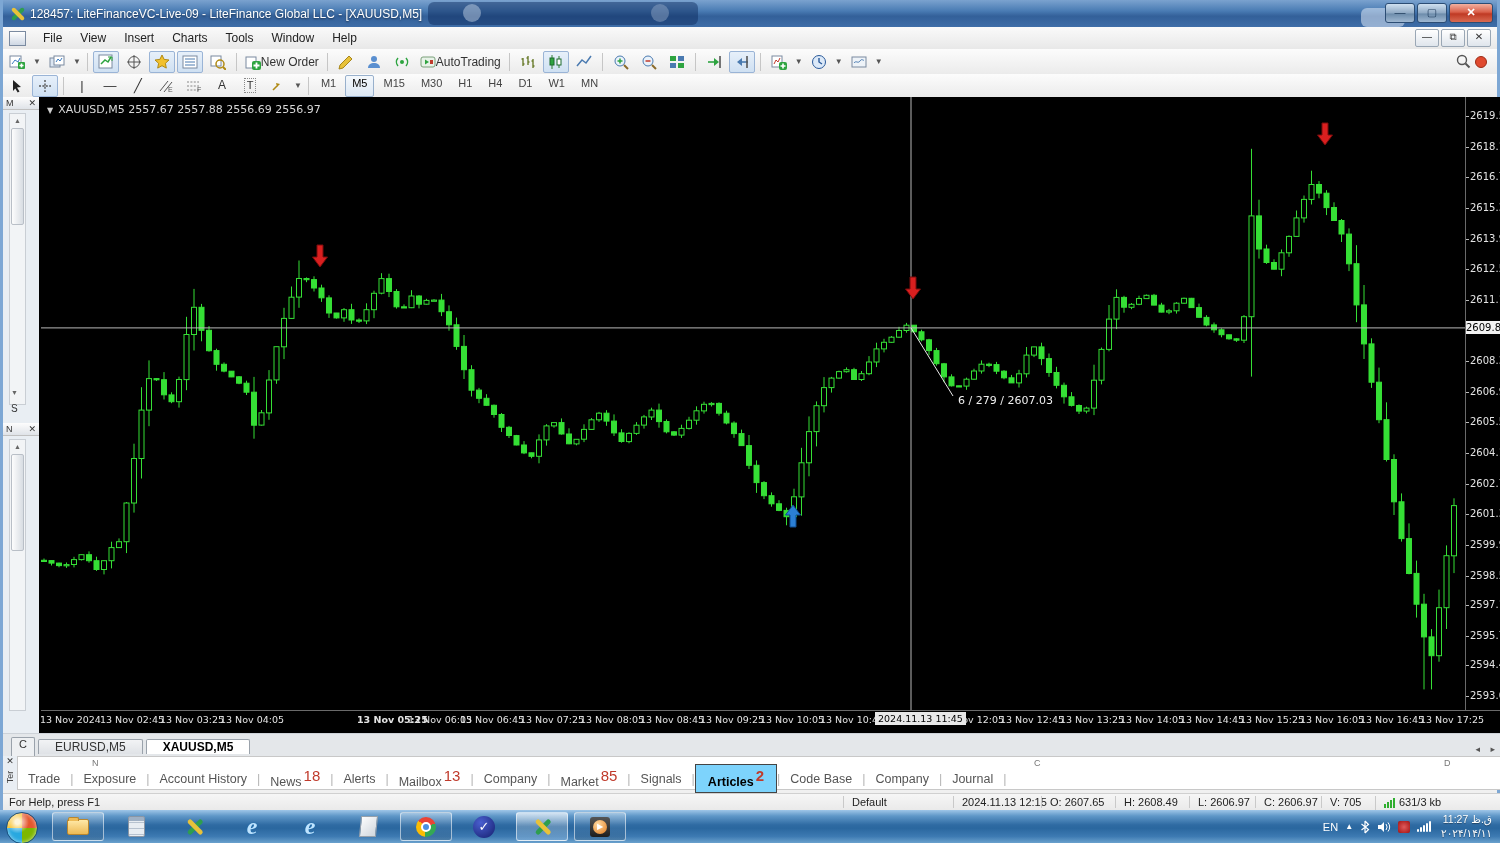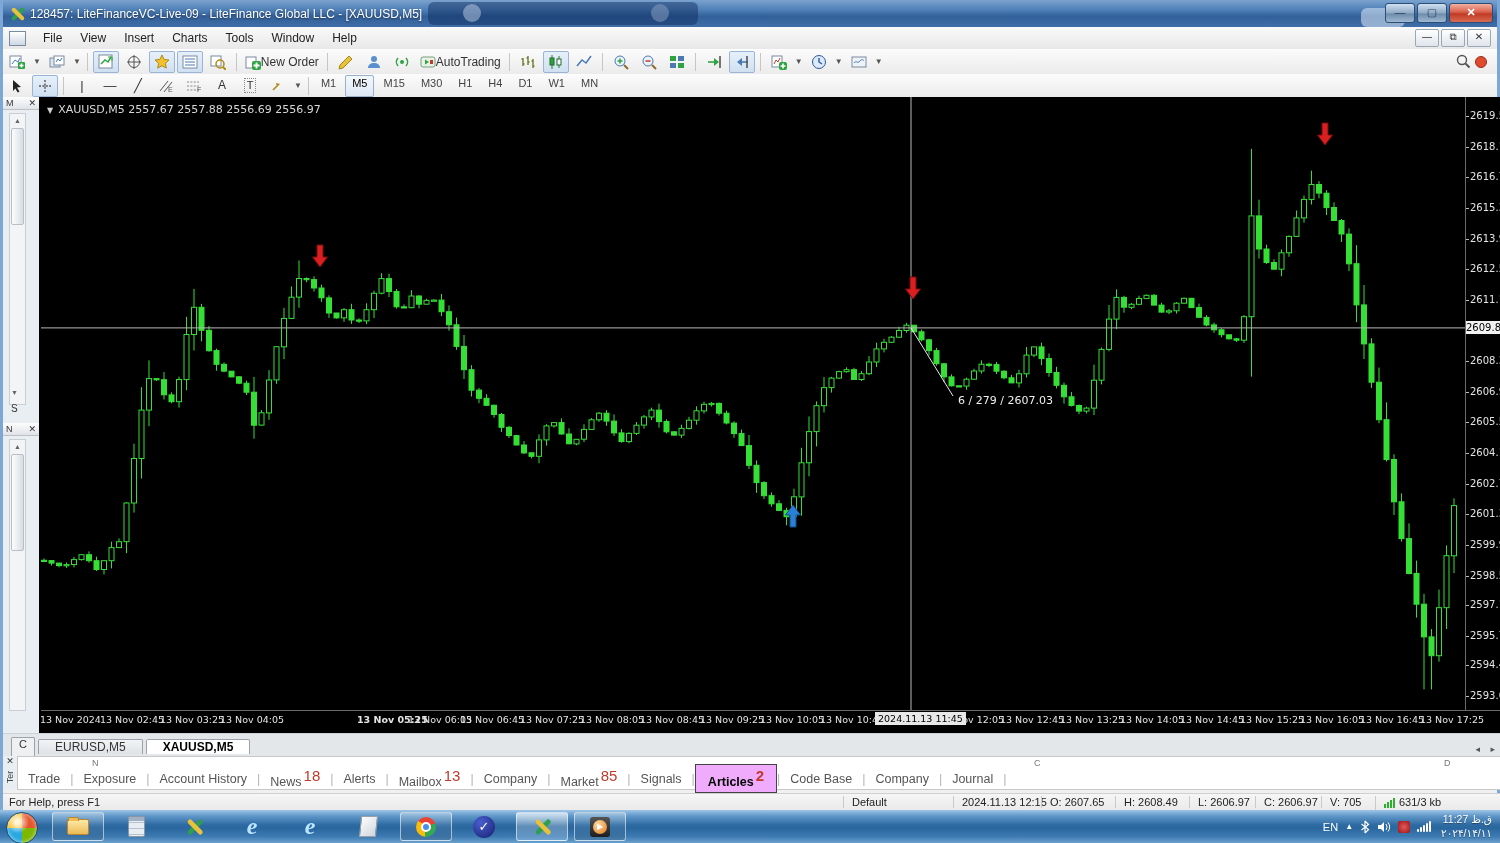--- a/index.html
+++ b/index.html
@@ -64,21 +64,21 @@
   .tab-scroll{position:absolute;right:4px;bottom:3px;color:#555;font-size:9px;letter-spacing:4px;}
   
   .term-strip{position:absolute;left:14px;top:756px;width:1486px;height:12px;background:#fff;border:1px solid #c8c8c8;border-bottom:none;box-sizing:border-box;overflow:hidden;}
   .strip-ch{position:absolute;top:1px;font-size:9px;color:#777;}
   .term-side{position:absolute;left:0;top:756px;width:14px;height:34px;background:#e9eef3;font-size:9px;color:#333;text-align:center;}
   .term-side .x{display:block;font-size:9px;}
   .term-side .vert{display:block;transform:rotate(-90deg) translateX(-6px);transform-origin:center;font-size:9px;color:#444;}
   .term-tabs{position:absolute;left:14px;top:768px;width:1486px;height:22px;background:#fff;border:1px solid #c8c8c8;border-top:none;box-sizing:border-box;display:flex;align-items:center;font-size:12.5px;color:#555;}
   .ttab{padding:2px 10px;white-space:nowrap;}
   .ttab sup{color:#c03a2b;font-size:15px;margin-left:2px;margin-top:13px;}
-  .ttab.active{border:1px solid #444;background:#f0abfc;color:#000;font-weight:bold;padding:2px 12px;}
+  .ttab.active{border:1px solid #444;background:#7dd3fc;color:#000;font-weight:bold;padding:2px 12px;}
   .tdiv{color:#b5b5b5;}
   
   .statusbar{position:absolute;left:0;top:793px;width:1500px;height:17px;background:linear-gradient(#f6f6f6,#e9e9e9);border-top:1px solid #d0d0d0;font-size:11px;color:#222;}
   .st-left{position:absolute;left:6px;top:2px;}
   .st-seg{position:absolute;top:2px;border-left:1px solid #c9c9c9;padding-left:8px;white-space:nowrap;}
   .connbars{display:inline-block;vertical-align:-2px;margin-right:3px;}
   .connbars i{display:inline-block;width:2px;background:#2fae2f;margin-right:1px;}
   
   .taskbar{position:absolute;left:0;top:810px;width:1500px;height:33px;background:linear-gradient(#9fc6e8 0%,#5f97c8 18%,#2f6ba3 45%,#2a679f 55%,#3d7ab2 80%,#6aa1cd 100%);}
   .orb{position:absolute;left:6px;top:2px;width:30px;height:30px;border-radius:50%;background:radial-gradient(circle at 35% 30%,rgba(255,255,255,.85) 0 8%,rgba(255,255,255,0) 40%),conic-gradient(#e4572e 0 25%,#7db700 0 50%,#28a8e0 0 75%,#f7b500 0);border:1px solid #1c4f7d;box-shadow:inset 0 0 4px rgba(255,255,255,.7);}

